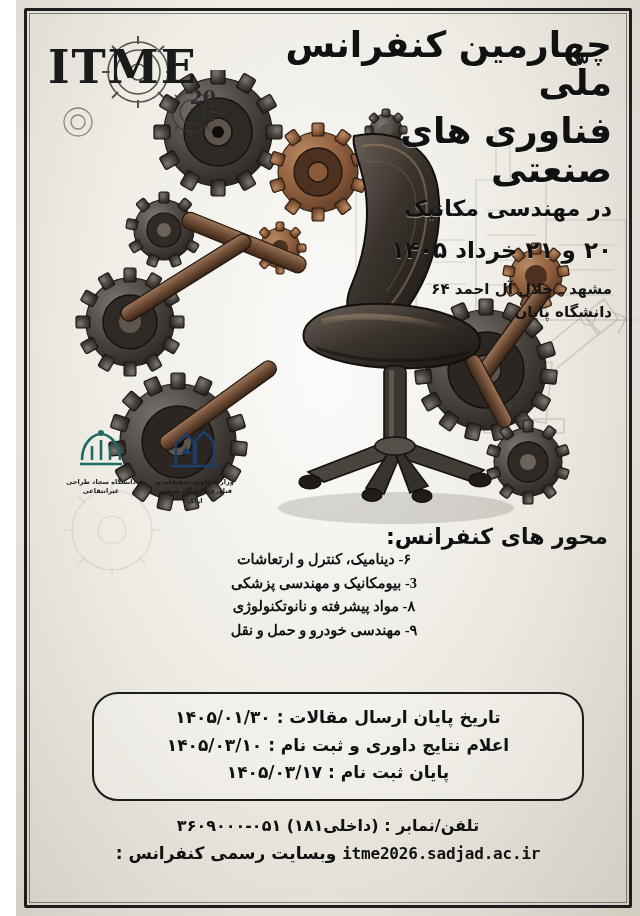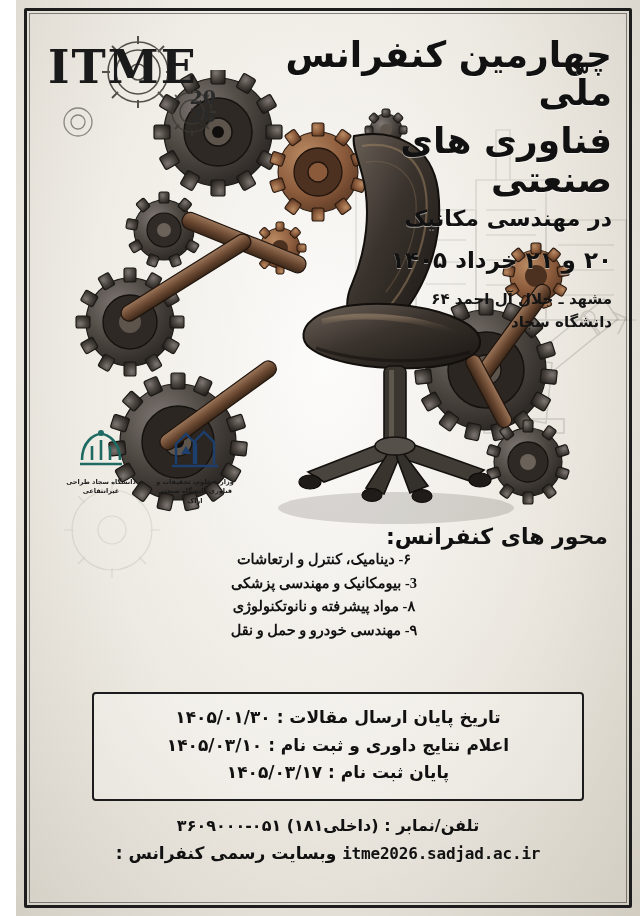--- a/index.html
+++ b/index.html
@@ -46,21 +46,21 @@
   
   .bg-sketch {
     position: absolute;
     opacity: .20;
     pointer-events: none;
   }
 
   
   #title-block {
     position: absolute;
-    top: 36px;
+    top: 26px;
     right: 28px;
     width: 380px;
     text-align: right;
     z-index: 6;
   }
   .t-line {
     font-family: "DejaVu Sans", "Liberation Sans", sans-serif;
     color: #111;
     font-weight: bold;
     line-height: 1.05;
@@ -163,21 +163,21 @@
     white-space: nowrap;
   }
 
   
   #dates-box {
     position: absolute;
     left: 76px; top: 692px;
     width: 492px;
     padding: 10px 16px 12px;
     border: 2px solid #1c1c1c;
-    border-radius: 4px;
+    border-radius: 26px;
     background: rgba(255,255,255,0.28);
     text-align: center;
     z-index: 6;
   }
   .date-row {
     font-size: 17px;
     font-weight: bold;
     color: #111;
     line-height: 1.62;
     white-space: nowrap;
@@ -572,21 +572,21 @@
   </svg>
 
   <div id="title-block">
     <div class="t-line" id="t1">چهارمین کنفرانس ملّی</div>
     <div class="t-line" id="t2">فناوری های</div>
     <div class="t-line" id="t3">صنعتی</div>
     <div class="t-line" id="t4">در مهندسی مکانیک</div>
     <div class="t-line" id="t-date">۲۰ و ۲۱ خرداد ۱۴۰۵</div>
     <div id="t-place">
       <div>مشهد ـ جلال آل احمد ۶۴</div>
-      <div>دانشگاه سجاد</div>
+      <div>دانشگاه پایان</div>
     </div>
   </div>
 
   <div id="uni-logos">
     <div class="uni-logo">
       <svg width="62" height="48" viewBox="0 0 62 48">
         <g fill="none" stroke="#1c3f6e" stroke-width="2.4">
           <path d="M12 40 L12 20 L22 10 L32 20 L32 40"></path>
           <path d="M30 40 L30 18 L40 8 L50 18 L50 40"></path>
           <path d="M8 42 L54 42"></path>

